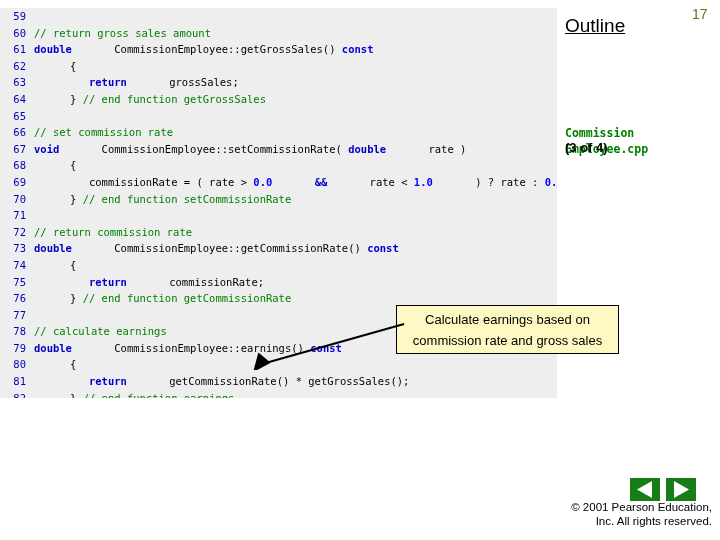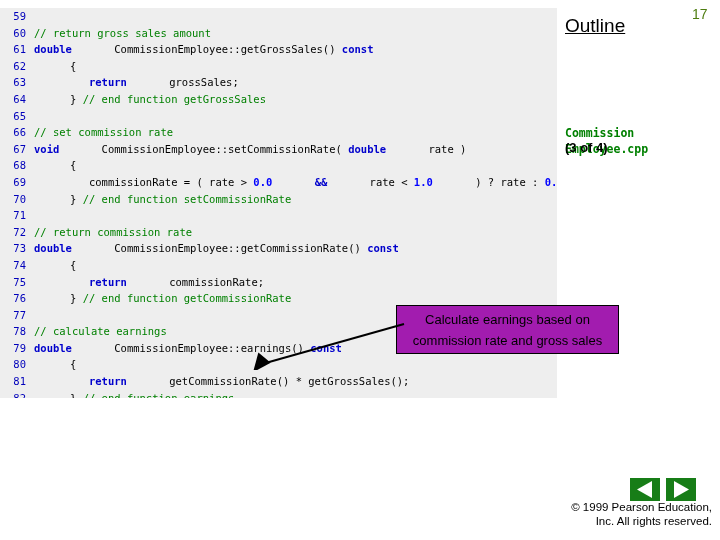--- a/index.html
+++ b/index.html
@@ -92,21 +92,21 @@
   }
 
   
   #callout {
     position: absolute;
     left: 396px;
     top: 305px;
     width: 223px;
     height: 49px;
     border: 1px solid #000000;
-    background: #a21caf;
+    background: #fef9c3;
     box-sizing: border-box;
     text-align: center;
     font-size: 13px;
     color: #000000;
     line-height: 21px;
     padding-top: 3px;
   }
   #callout div { white-space: nowrap; }
 
   
@@ -182,15 +182,15 @@
   </div>
   <div class="nav-btn" id="nav-next">
     <svg width="30" height="23" viewBox="0 0 30 23">
       <rect x="0" y="0" width="30" height="23" fill="#177d17"></rect>
       <polygon points="8,3 8,20 23,11.5" fill="#ffffff"></polygon>
     </svg>
   </div>
 </div>
 
 <div id="footer">
-  <div>© 1999 Pearson Education,</div>
+  <div>© 2001 Pearson Education,</div>
   <div>Inc.  All rights reserved.</div>
 </div>
 
 </body></html>

